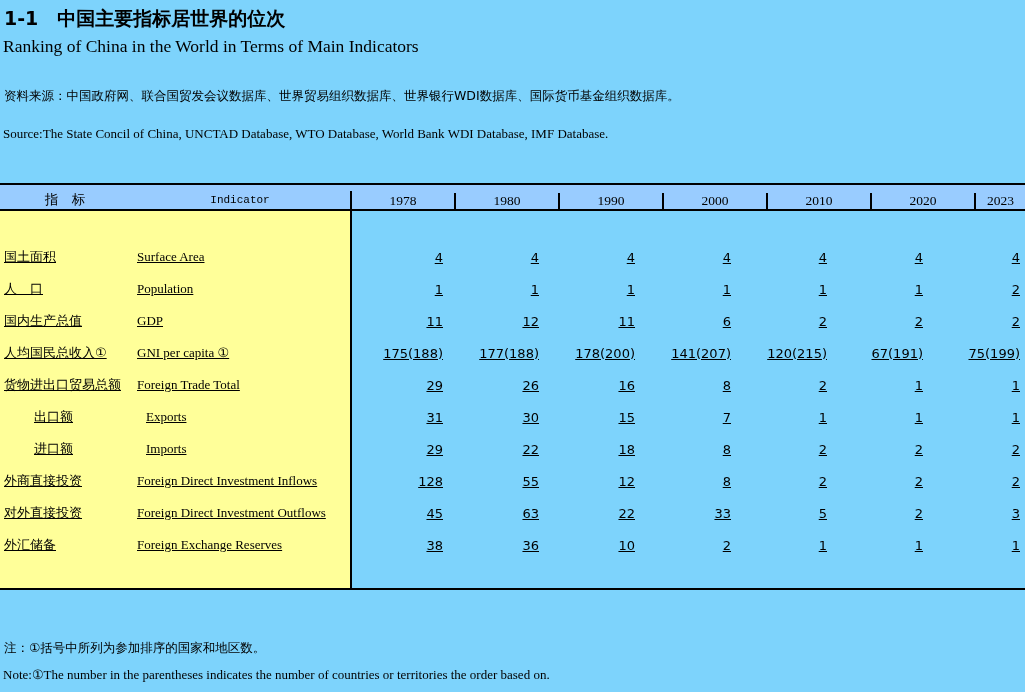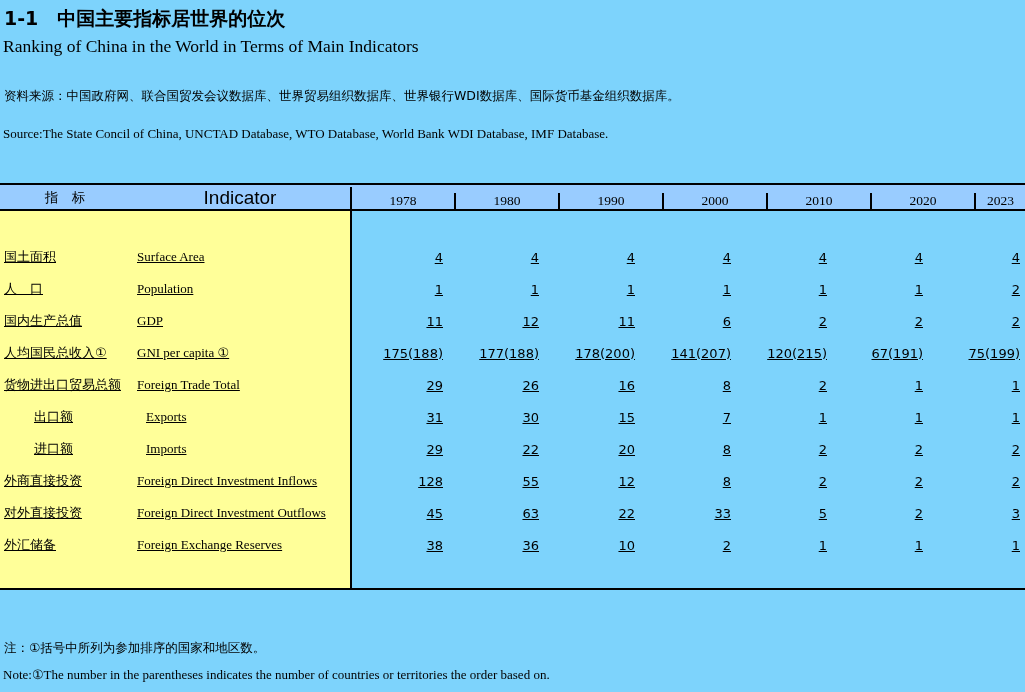--- a/index.html
+++ b/index.html
@@ -54,22 +54,22 @@
     display: flex;
     align-items: center;
     border-right: 2px solid var(--border);
   }
   .th-cn {
     width: 130px; text-align: center;
     font-size: 13.5px;
   }
   .th-en {
     flex: 1; text-align: center;
-    font-size: 19px;
-    font-family: Liberation Sans, sans-serif;
+    font-size: 11px;
+    font-family: Liberation Mono, monospace;
   }
   .th-year {
     width: 104px;
     display: flex; align-items: center; justify-content: center;
     border-right: 2px solid var(--border);
     font-size: 13.5px;
     font-family: "Liberation Serif", serif;
   }
   .th-year.last { width: 97px; border-right: none; flex: 1; }
   .tbody {
@@ -202,21 +202,21 @@
             <div class="cell-val">7</div>
             <div class="cell-val">1</div>
             <div class="cell-val">1</div>
             <div class="cell-val last">1</div>
           </div>
           <div class="row indent">
             <div class="cell-cn">进口额</div>
             <div class="cell-en">Imports</div>
             <div class="cell-val">29</div>
             <div class="cell-val">22</div>
-            <div class="cell-val">20</div>
+            <div class="cell-val">18</div>
             <div class="cell-val">8</div>
             <div class="cell-val">2</div>
             <div class="cell-val">2</div>
             <div class="cell-val last">2</div>
           </div>
           <div class="row">
             <div class="cell-cn">外商直接投资</div>
             <div class="cell-en">Foreign Direct Investment Inflows</div>
             <div class="cell-val">128</div>
             <div class="cell-val">55</div>

